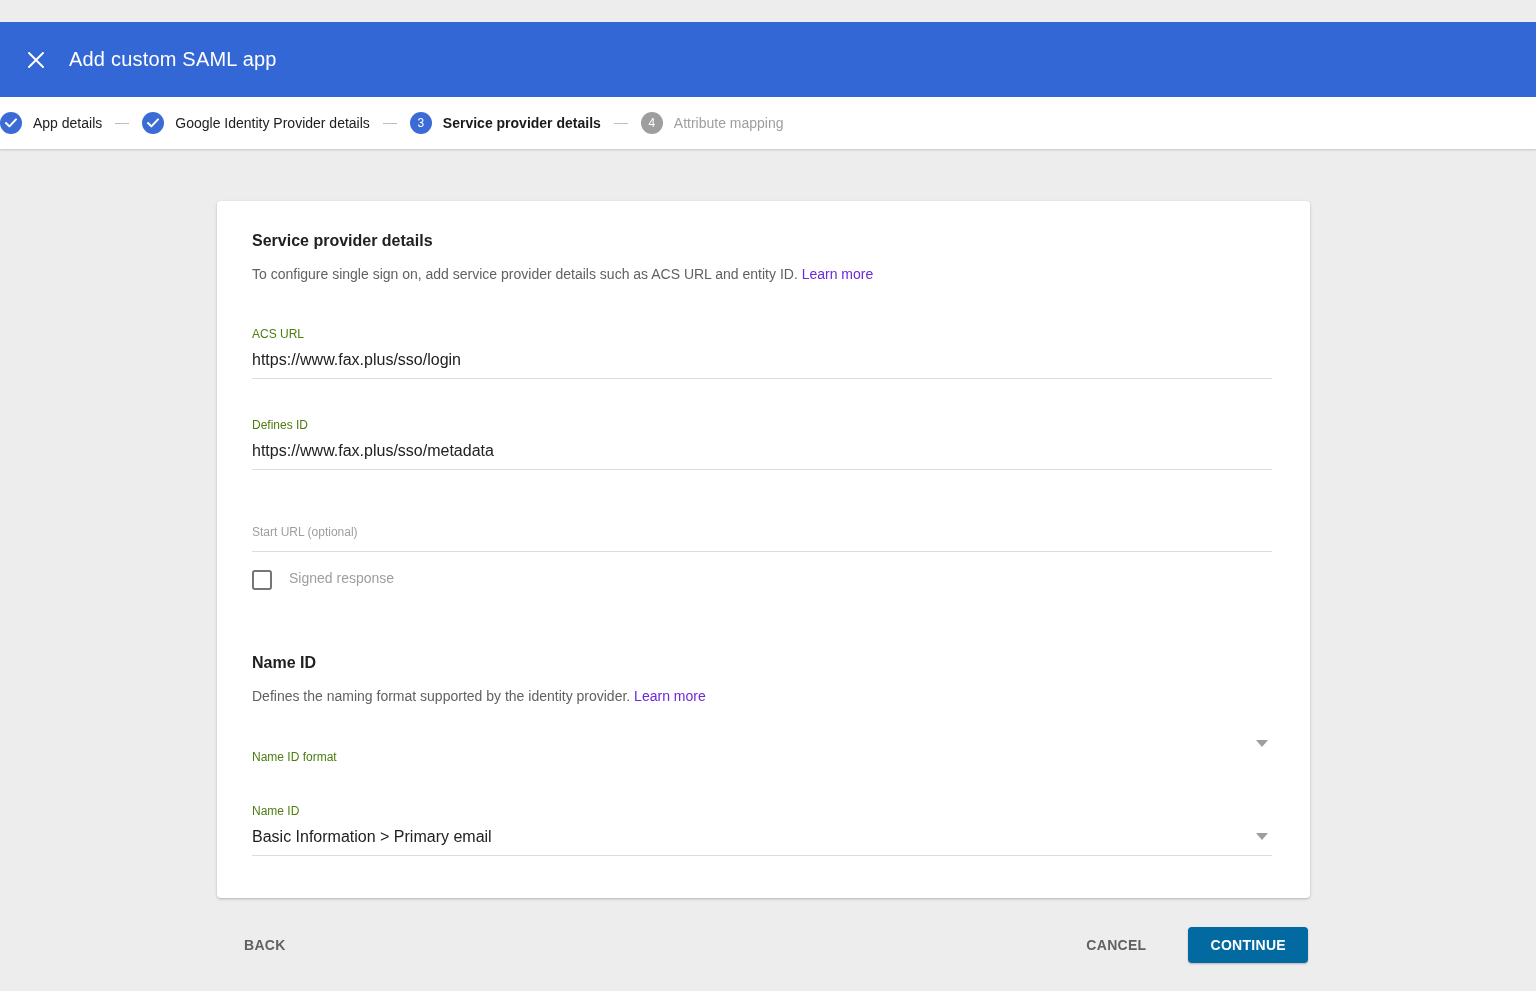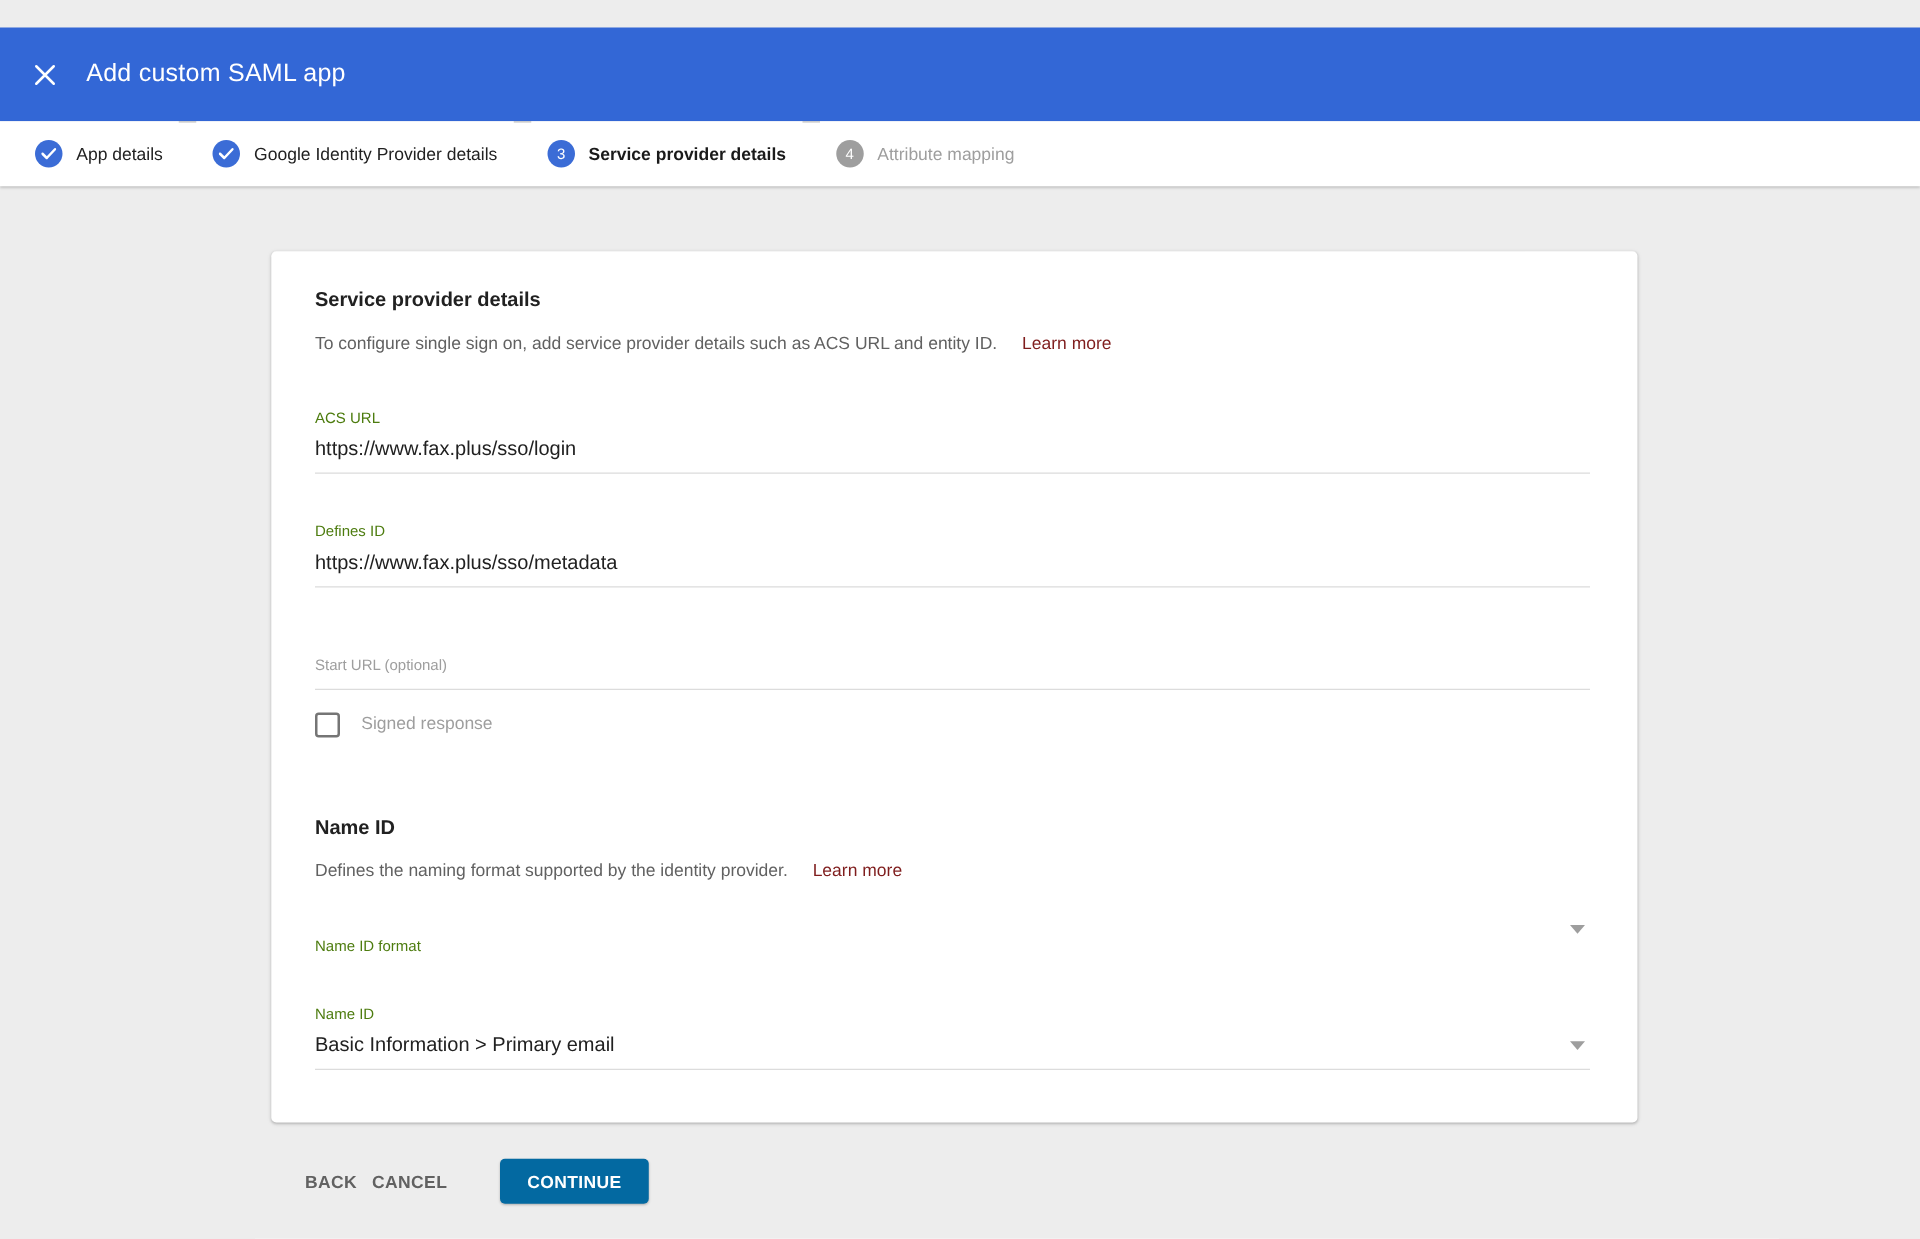--- a/index.html
+++ b/index.html
@@ -34,21 +34,21 @@
     font-size: 20px;
     font-weight: 400;
     letter-spacing: 0.2px;
   }
 
   
   .stepper {
     height: 52px;
     background: #ffffff;
     display: flex;
-    padding-left: 28px;
+    align-items: center;
     box-shadow: 0 1px 2px rgba(0,0,0,0.18);
     position: relative;
     z-index: 2;
   }
   .step { display: flex; align-items: center; }
   .step-circle {
     width: 22px; height: 22px;
     border-radius: 50%;
     background: #3b6cd6;
     color: #fff;
@@ -73,21 +73,21 @@
   .card {
     margin: 52px 0 0 217px;
     width: 1093px;
     background: #fff;
     border-radius: 4px;
     box-shadow: 0 1px 2px rgba(0,0,0,0.18), 0 1px 4px rgba(0,0,0,0.08);
     padding: 30px 38px 42px 35px;
   }
   .section-title { font-size: 16px; font-weight: 700; color: #212121; line-height: 20px; }
   .section-desc  { font-size: 14px; color: #616161; margin-top: 16px; line-height: 14px; }
-  .link { color: #7f1d1d; text-decoration: none; cursor: pointer; margin-left: 16px; }
+  .link { color: #6d28d9; text-decoration: none; cursor: pointer; }
 
   .field { position: relative; }
   .field-label { font-size: 12px; color: #4d7c0f; line-height: 12px; }
   .field-value {
     font-size: 16px;
     color: #212121;
     line-height: 20px;
     margin-top: 10px;
     padding-bottom: 8px;
     border-bottom: 1px solid #dcdcdc;
@@ -137,21 +137,21 @@
     border-left: 6px solid transparent;
     border-right: 6px solid transparent;
     border-top: 7px solid #9e9e9e;
   }
 
   
   .footer {
     margin: 29px 228px 0 244px;
     display: flex;
     align-items: center;
-    gap: 12px;
+    justify-content: space-between;
   }
   .footer-right { display: flex; align-items: center; }
   .text-btn {
     background: none;
     border: none;
     font-family: "Liberation Sans", "DejaVu Sans", sans-serif;
     font-size: 14px;
     font-weight: 700;
     letter-spacing: 0.3px;
     color: #616161;

